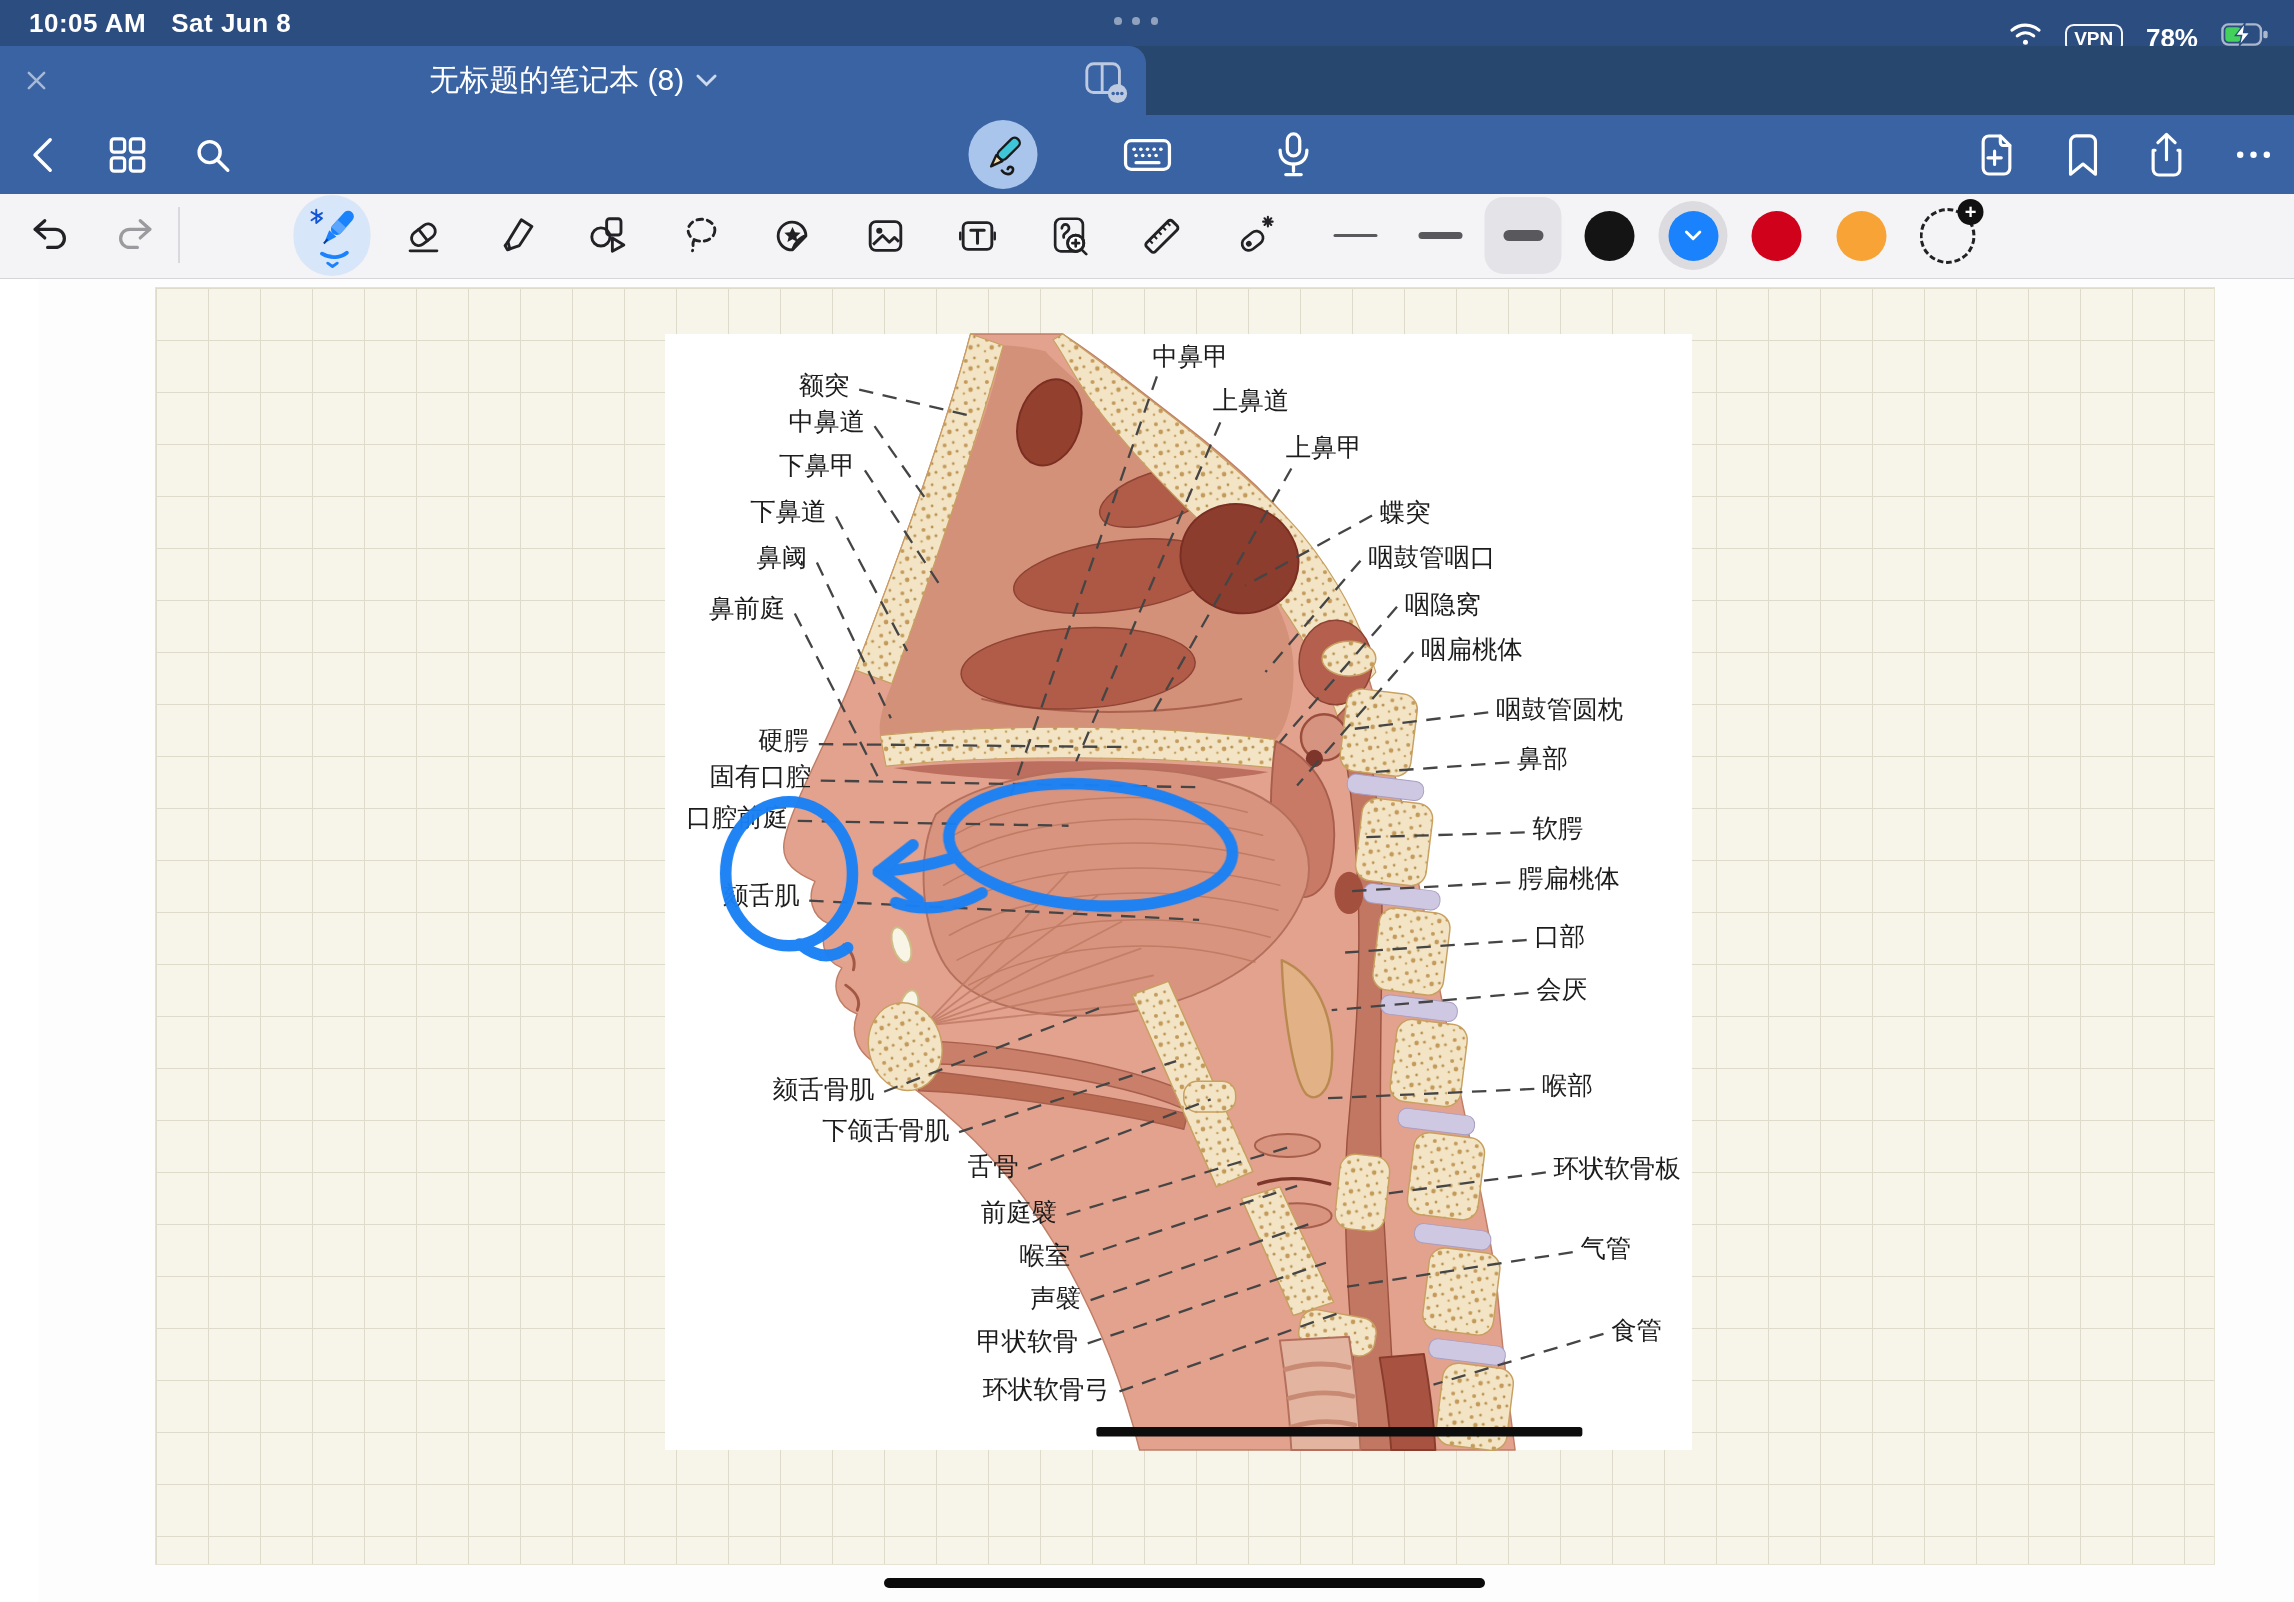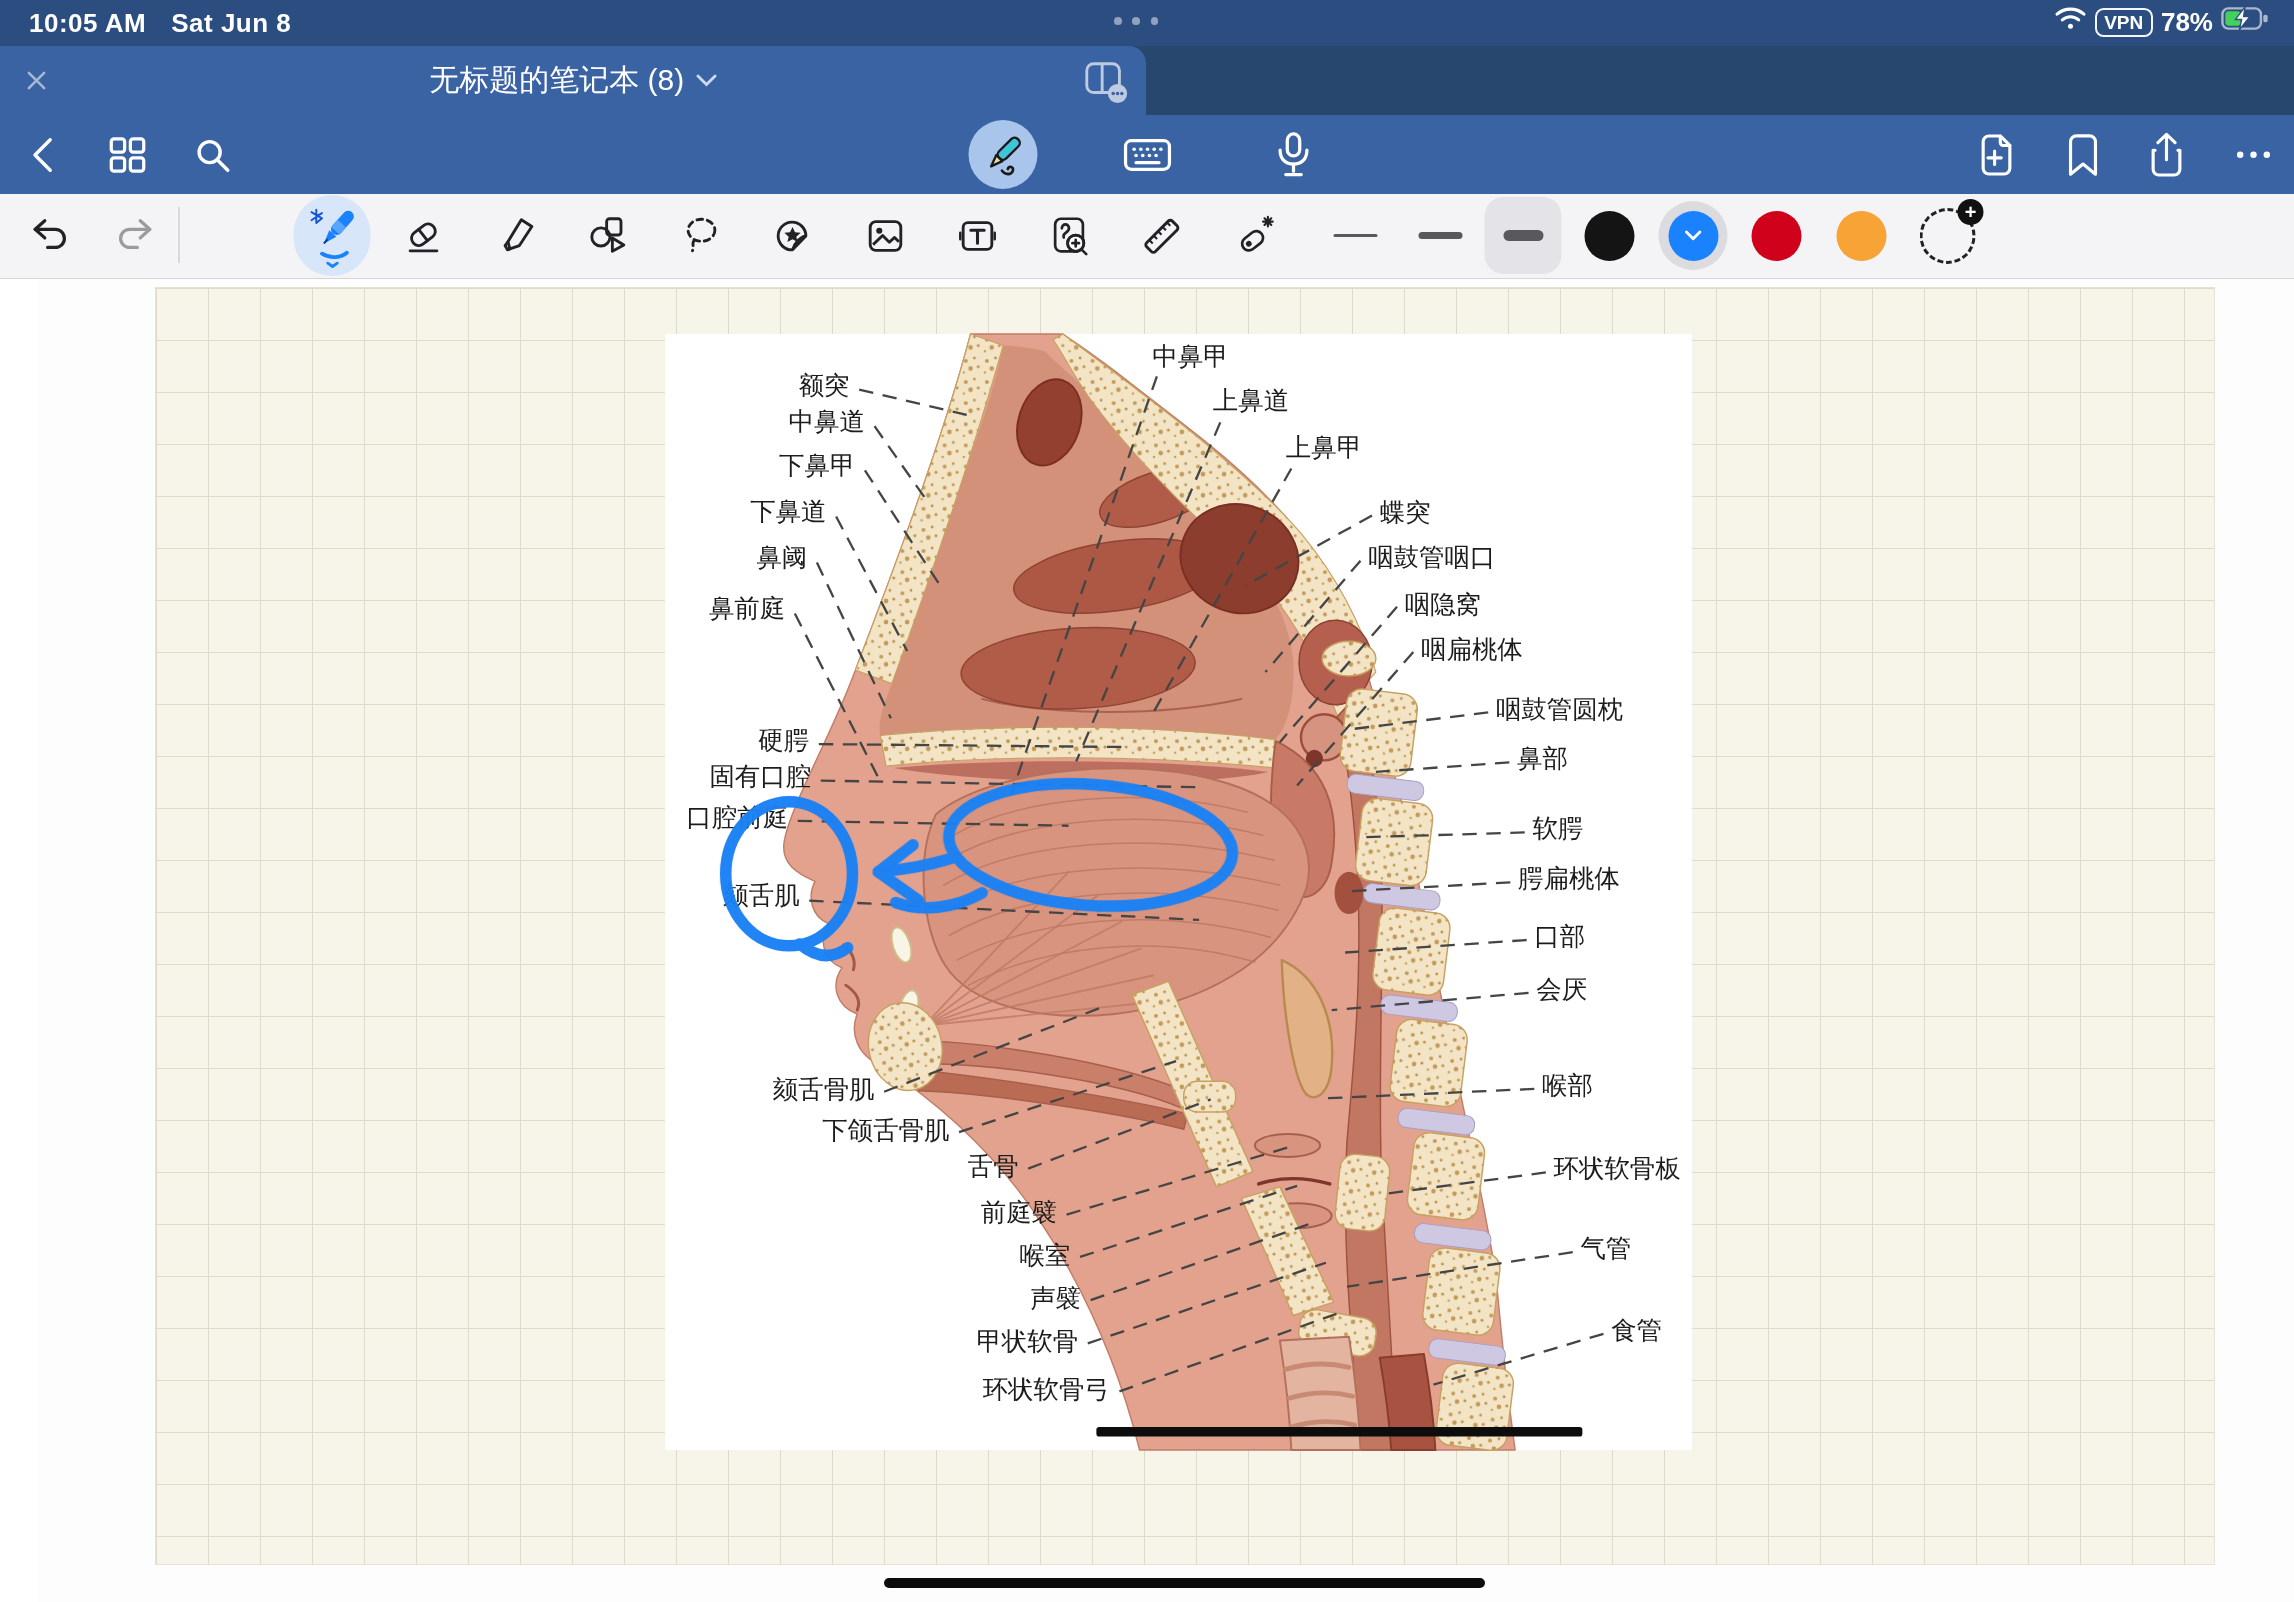--- a/index.html
+++ b/index.html
@@ -6,21 +6,21 @@
   body{width:2294px;height:1602px;overflow:hidden;background:#fff;
        font-family:"Liberation Sans","DejaVu Sans",sans-serif;-webkit-font-smoothing:antialiased;}
   .screen{position:relative;width:2294px;height:1602px;background:#ffffff;}
 
   
   .status-bar{position:absolute;left:0;top:0;width:2294px;height:46px;background:#2b4d80;color:#fff;}
   .status-left{position:absolute;left:29px;top:7.7px;font-size:26px;font-weight:700;letter-spacing:0.5px;display:flex;gap:25px;}
   .status-date{font-weight:600;}
   .status-dots{position:absolute;left:1114px;top:17.3px;display:flex;gap:10.6px;}
   .status-dots i{width:7.7px;height:7.7px;border-radius:50%;background:rgba(255,255,255,.48);}
-  .status-right{position:absolute;right:23px;top:6px;display:flex;align-items:center;gap:8px;font-size:26px;font-weight:600;}
+  .status-right{position:absolute;right:23px;top:22px;display:flex;align-items:center;gap:23px;font-size:26px;font-weight:600;}
   .vpn-badge{border:2.4px solid rgba(255,255,255,.95);border-radius:8.6px;padding:0 7.7px;font-size:19px;font-weight:700;line-height:25px;}
 
   
   .tab-row{position:absolute;left:0;top:46px;width:2294px;height:69px;background:#27476f;}
   .tab{position:absolute;left:0;top:0;width:1146px;height:69px;background:#3a63a4;border-radius:0 17.3px 0 0;}
   .tab-close{position:absolute;left:19px;top:17.3px;width:35px;height:35px;display:flex;align-items:center;justify-content:center;}
   .tab-title-wrap{position:absolute;left:0;top:0;width:100%;height:100%;display:flex;align-items:center;justify-content:center;gap:11.5px;color:#fff;}
   .tab-title{font-size:30px;font-weight:400;}
   .tab-side-icon{position:absolute;right:15.4px;top:11.5px;}
 

